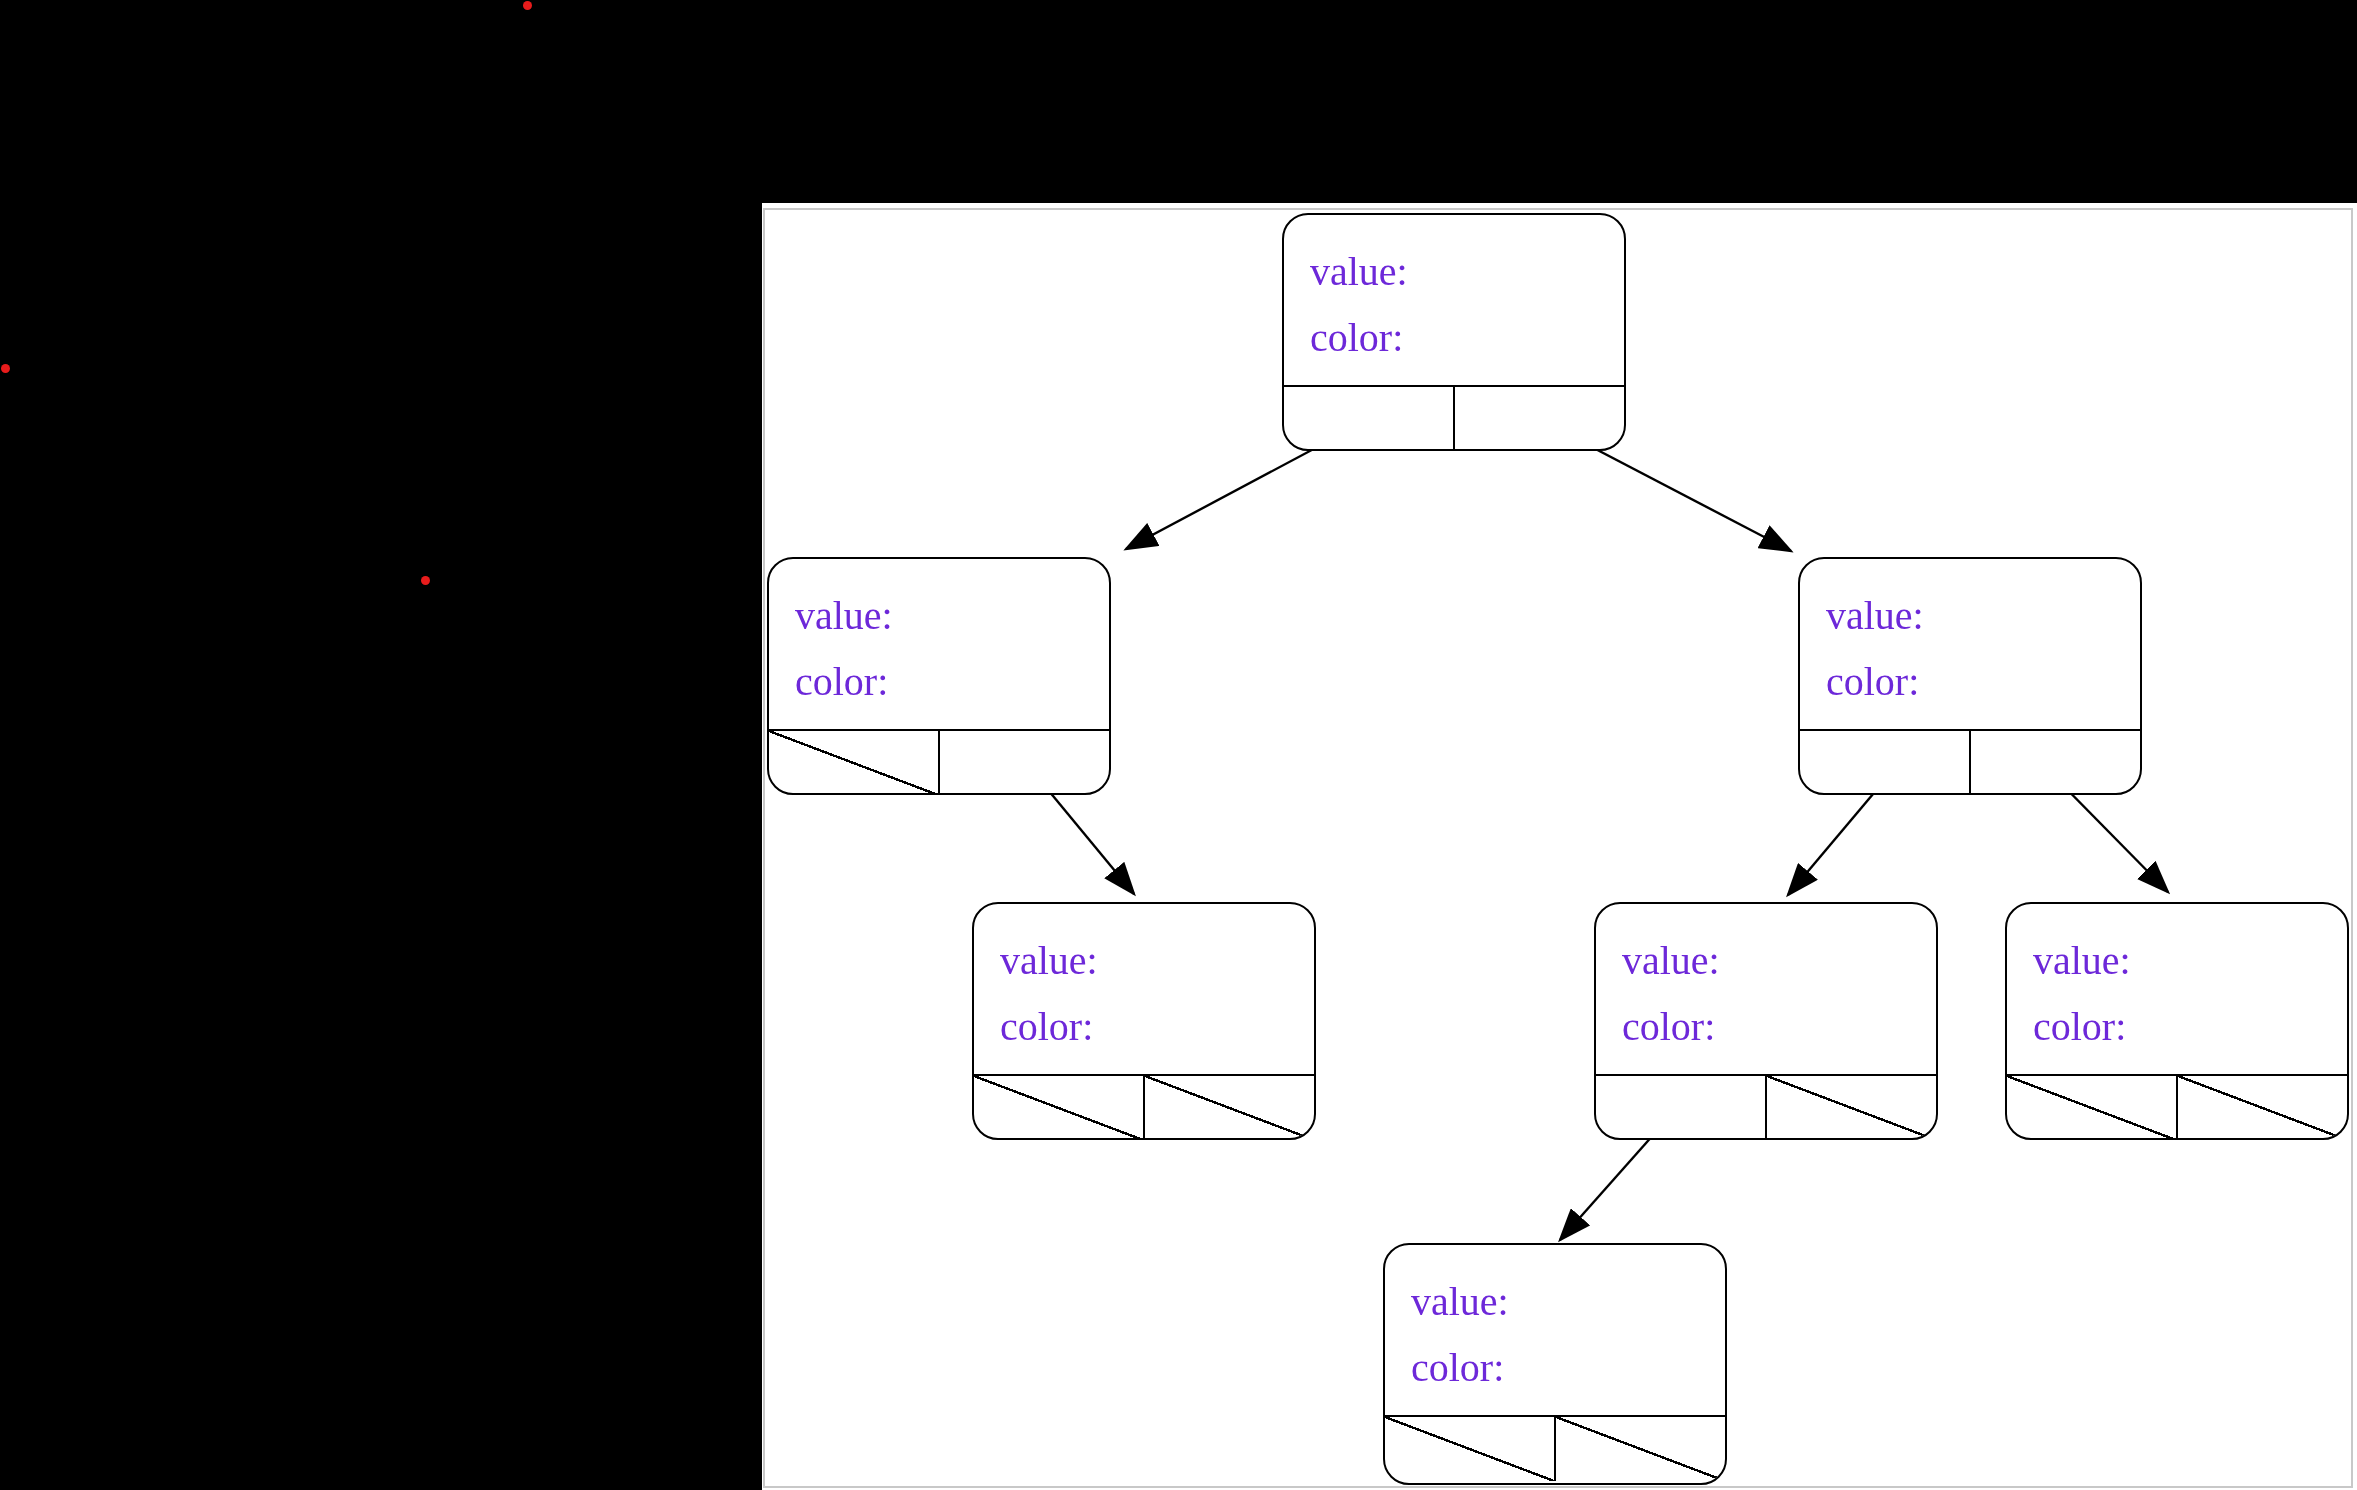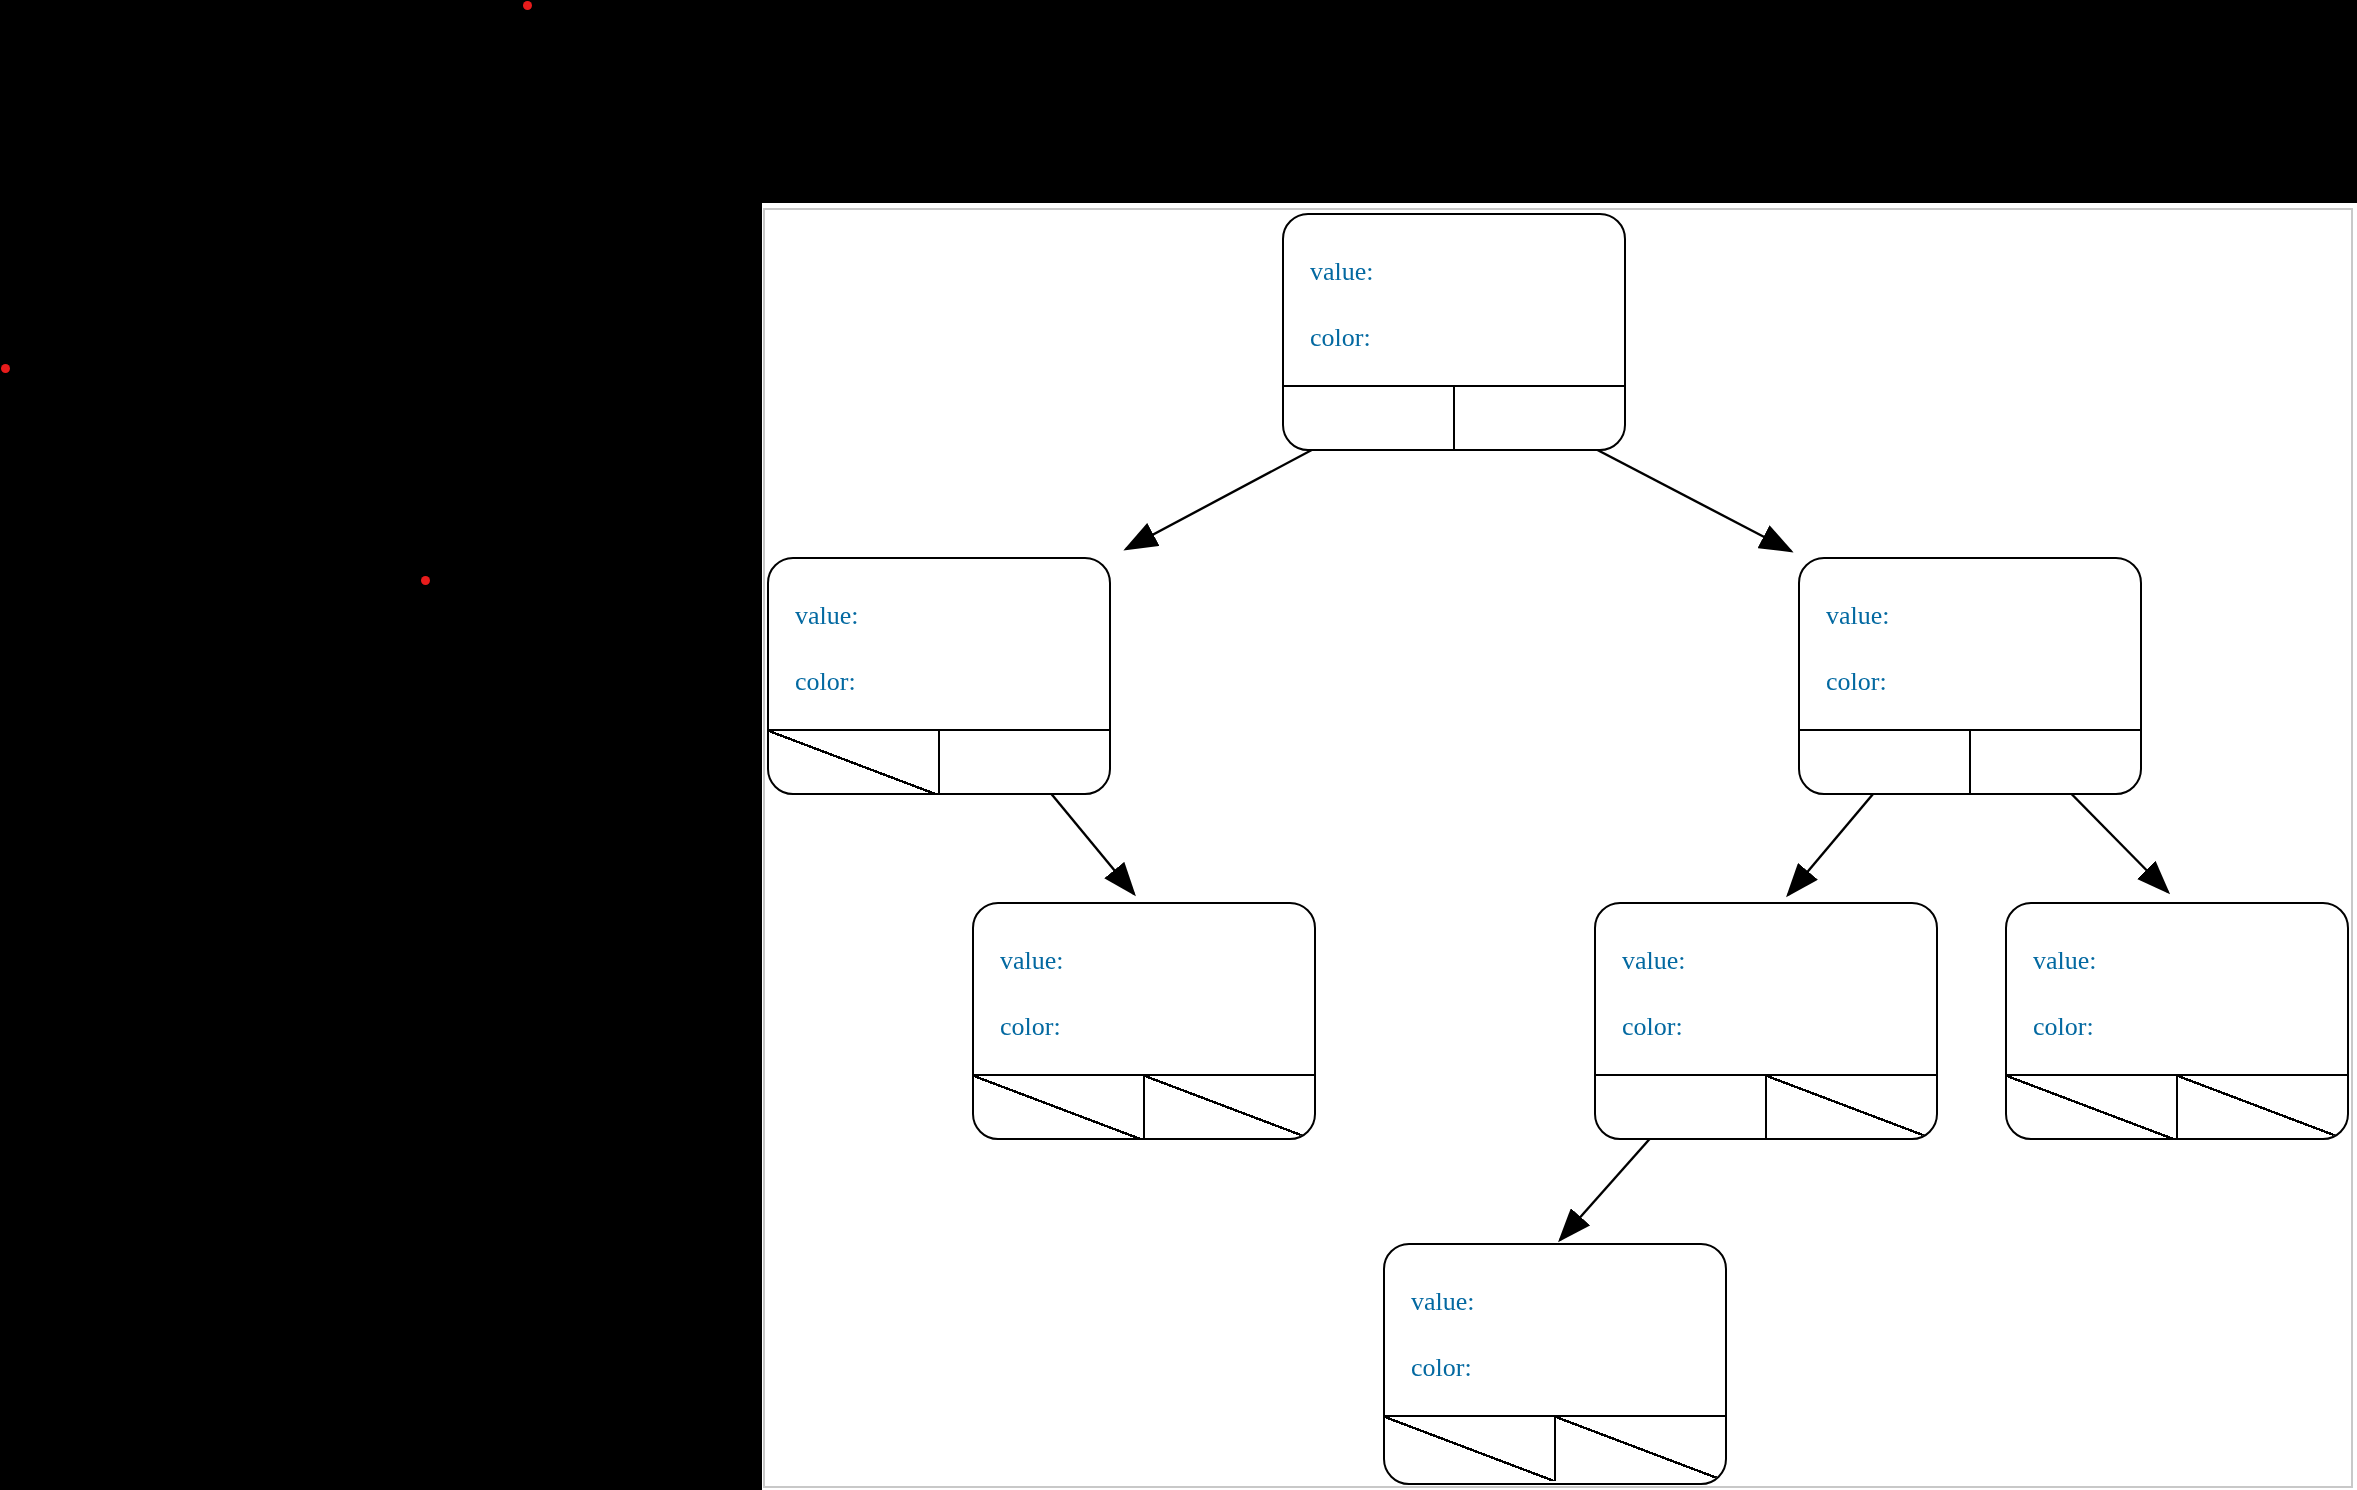--- a/index.html
+++ b/index.html
@@ -44,23 +44,23 @@
     background: #fff;
     box-sizing: border-box;
     overflow: hidden;
   }
   .node-top {
     height: 170px;
     padding: 24px 0 0 26px;
     box-sizing: border-box;
   }
   .node-label {
-    font-size: 26px;
+    font-size: 40px;
     line-height: 66px;
-    color: #0369a1;
+    color: #6d28d9;
     white-space: nowrap;
   }
   .node-cells {
     display: flex;
     height: 64px;
     border-top: 2px solid #000;
   }
   .cell {
     flex: 1 1 0;
     position: relative;

